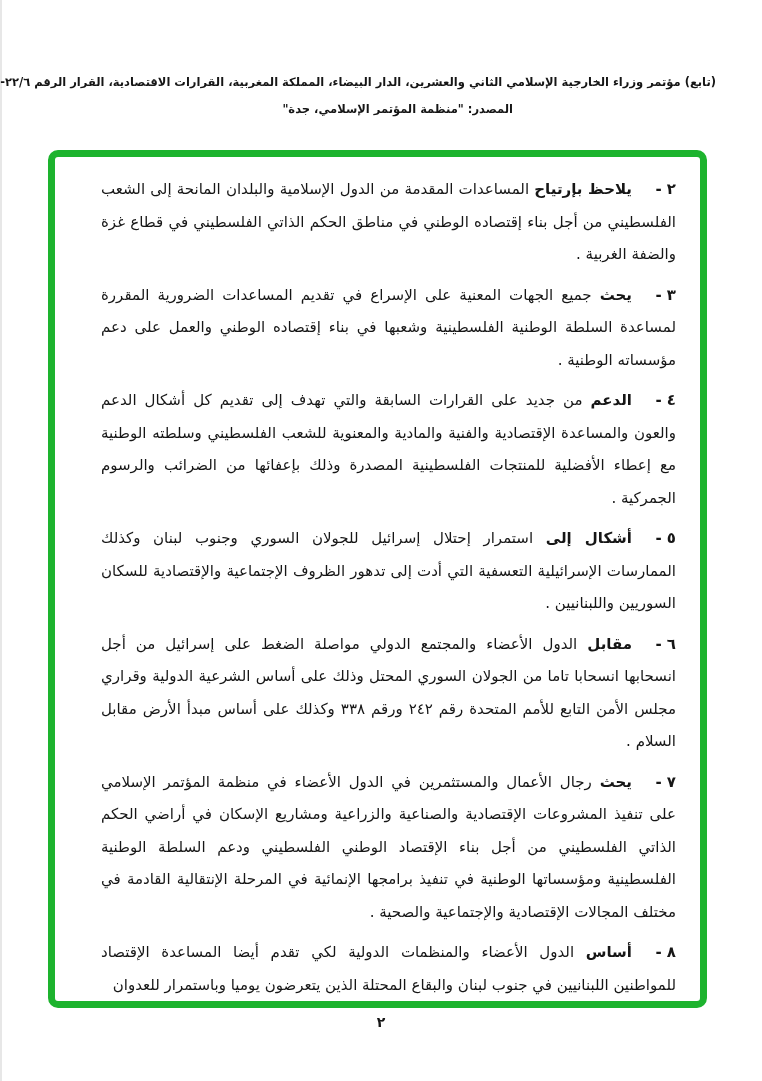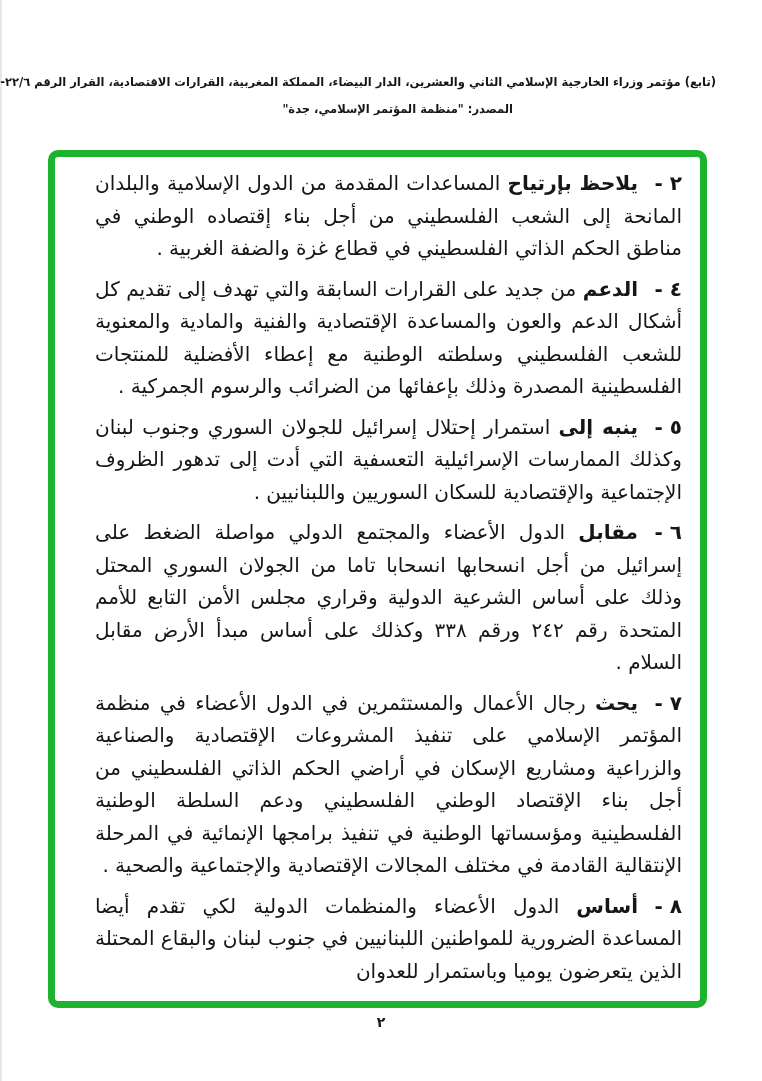--- a/index.html
+++ b/index.html
@@ -32,22 +32,22 @@
     border-radius:10px;
     overflow:hidden;
   }
   .items{
     position:absolute;top:0;right:0;left:0;bottom:0;
     direction:rtl;
     padding:8px 16px 0 38px;
   }
   .item{margin:0 0 8px 0;}
   .item-text{
-    margin:2px;
-    font-size:20px;
+    margin:8px;
+    font-size:15px;
     line-height:32.5px;
     text-align:justify;
     text-align-last:right;
   }
   .item-marker{
     display:inline-block;
     width:44px;
     font-weight:bold;
     letter-spacing:2px;
     vertical-align:baseline;
@@ -69,38 +69,41 @@
   <div class="header-line1">(تابع) مؤتمر وزراء الخارجية الإسلامي الثاني والعشرين، الدار البيضاء، المملكة المغربية، القرارات الاقتصادية، القرار الرقم ٢٢/٦- أق</div>
   <div class="header-line2">المصدر:  "منظمة المؤتمر الإسلامي، جدة"</div>
 
   <div class="green-box">
     <div class="items">
 
       <div class="item">
         <p class="item-text"><span class="item-marker">٢ -</span><b class="item-keyword">يلاحظ بإرتياح</b><span> المساعدات المقدمة من الدول  الإسلامية والبلدان المانحة إلى الشعب الفلسطيني من أجل بناء إقتصاده الوطني في مناطق الحكم الذاتي الفلسطيني في قطاع غزة والضفة الغربية .</span></p>
       </div>
 
+      <div class="item">
+        <p class="item-text"><span class="item-marker">٣ -</span><b class="item-keyword">يحث</b><span> جميع الجهات المعنية على الإسراع في تقديم المساعدات الضرورية  المقررة لمساعدة السلطة الوطنية الفلسطينية وشعبها في بناء إقتصاده الوطني والعمل على دعم مؤسساته الوطنية .</span></p>
+      </div>
 
       <div class="item">
         <p class="item-text"><span class="item-marker">٤ -</span><b class="item-keyword">الدعم</b><span> من جديد على القرارات السابقة والتي تهدف إلى تقديم كل أشكال الدعم والعون والمساعدة الإقتصادية والفنية والمادية والمعنوية للشعب الفلسطيني وسلطته الوطنية مع إعطاء الأفضلية للمنتجات الفلسطينية المصدرة وذلك بإعفائها من الضرائب والرسوم الجمركية .</span></p>
       </div>
 
       <div class="item">
-        <p class="item-text"><span class="item-marker">٥ -</span><b class="item-keyword">ينبه إلى</b><span> استمرار إحتلال إسرائيل للجولان السوري وجنوب لبنان وكذلك الممارسات الإسرائيلية التعسفية التي أدت إلى  تدهور الظروف الإجتماعية والإقتصادية للسكان السوريين واللبنانيين .</span></p>
+        <p class="item-text"><span class="item-marker">٥ -</span><b class="item-keyword">أشكال إلى</b><span> استمرار إحتلال إسرائيل للجولان السوري وجنوب لبنان وكذلك الممارسات الإسرائيلية التعسفية التي أدت إلى  تدهور الظروف الإجتماعية والإقتصادية للسكان السوريين واللبنانيين .</span></p>
       </div>
 
       <div class="item">
         <p class="item-text"><span class="item-marker">٦ -</span><b class="item-keyword">مقابل</b><span> الدول الأعضاء والمجتمع الدولي مواصلة الضغط على إسرائيل من أجل انسحابها انسحابا تاما من الجولان السوري المحتل وذلك على أساس الشرعية الدولية وقراري مجلس الأمن التابع للأمم المتحدة رقم ٢٤٢ ورقم ٣٣٨ وكذلك على أساس مبدأ الأرض مقابل السلام .</span></p>
       </div>
 
       <div class="item">
         <p class="item-text"><span class="item-marker">٧ -</span><b class="item-keyword">يحث</b><span> رجال الأعمال والمستثمرين في الدول الأعضاء في منظمة المؤتمر الإسلامي على تنفيذ المشروعات الإقتصادية والصناعية والزراعية ومشاريع الإسكان في أراضي الحكم الذاتي الفلسطيني من أجل بناء الإقتصاد الوطني الفلسطيني ودعم السلطة الوطنية الفلسطينية ومؤسساتها الوطنية في تنفيذ برامجها الإنمائية في المرحلة الإنتقالية القادمة في مختلف المجالات الإقتصادية والإجتماعية والصحية .</span></p>
       </div>
 
       <div class="item">
-        <p class="item-text"><span class="item-marker">٨ -</span><b class="item-keyword">أساس</b><span> الدول الأعضاء والمنظمات الدولية لكي تقدم أيضا المساعدة الضرورية للمواطنين اللبنانيين في جنوب لبنان والبقاع المحتلة الذين يتعرضون يوميا وباستمرار للعدوان</span></p>
+        <p class="item-text"><span class="item-marker">٨ -</span><b class="item-keyword">أساس</b><span> الدول الأعضاء والمنظمات الدولية لكي تقدم أيضا المساعدة الإقتصاد للمواطنين اللبنانيين في جنوب لبنان والبقاع المحتلة الذين يتعرضون يوميا وباستمرار للعدوان</span></p>
       </div>
 
     </div>
   </div>
 
   <div class="page-number">٢</div>
 </div>
 
 </body></html>

